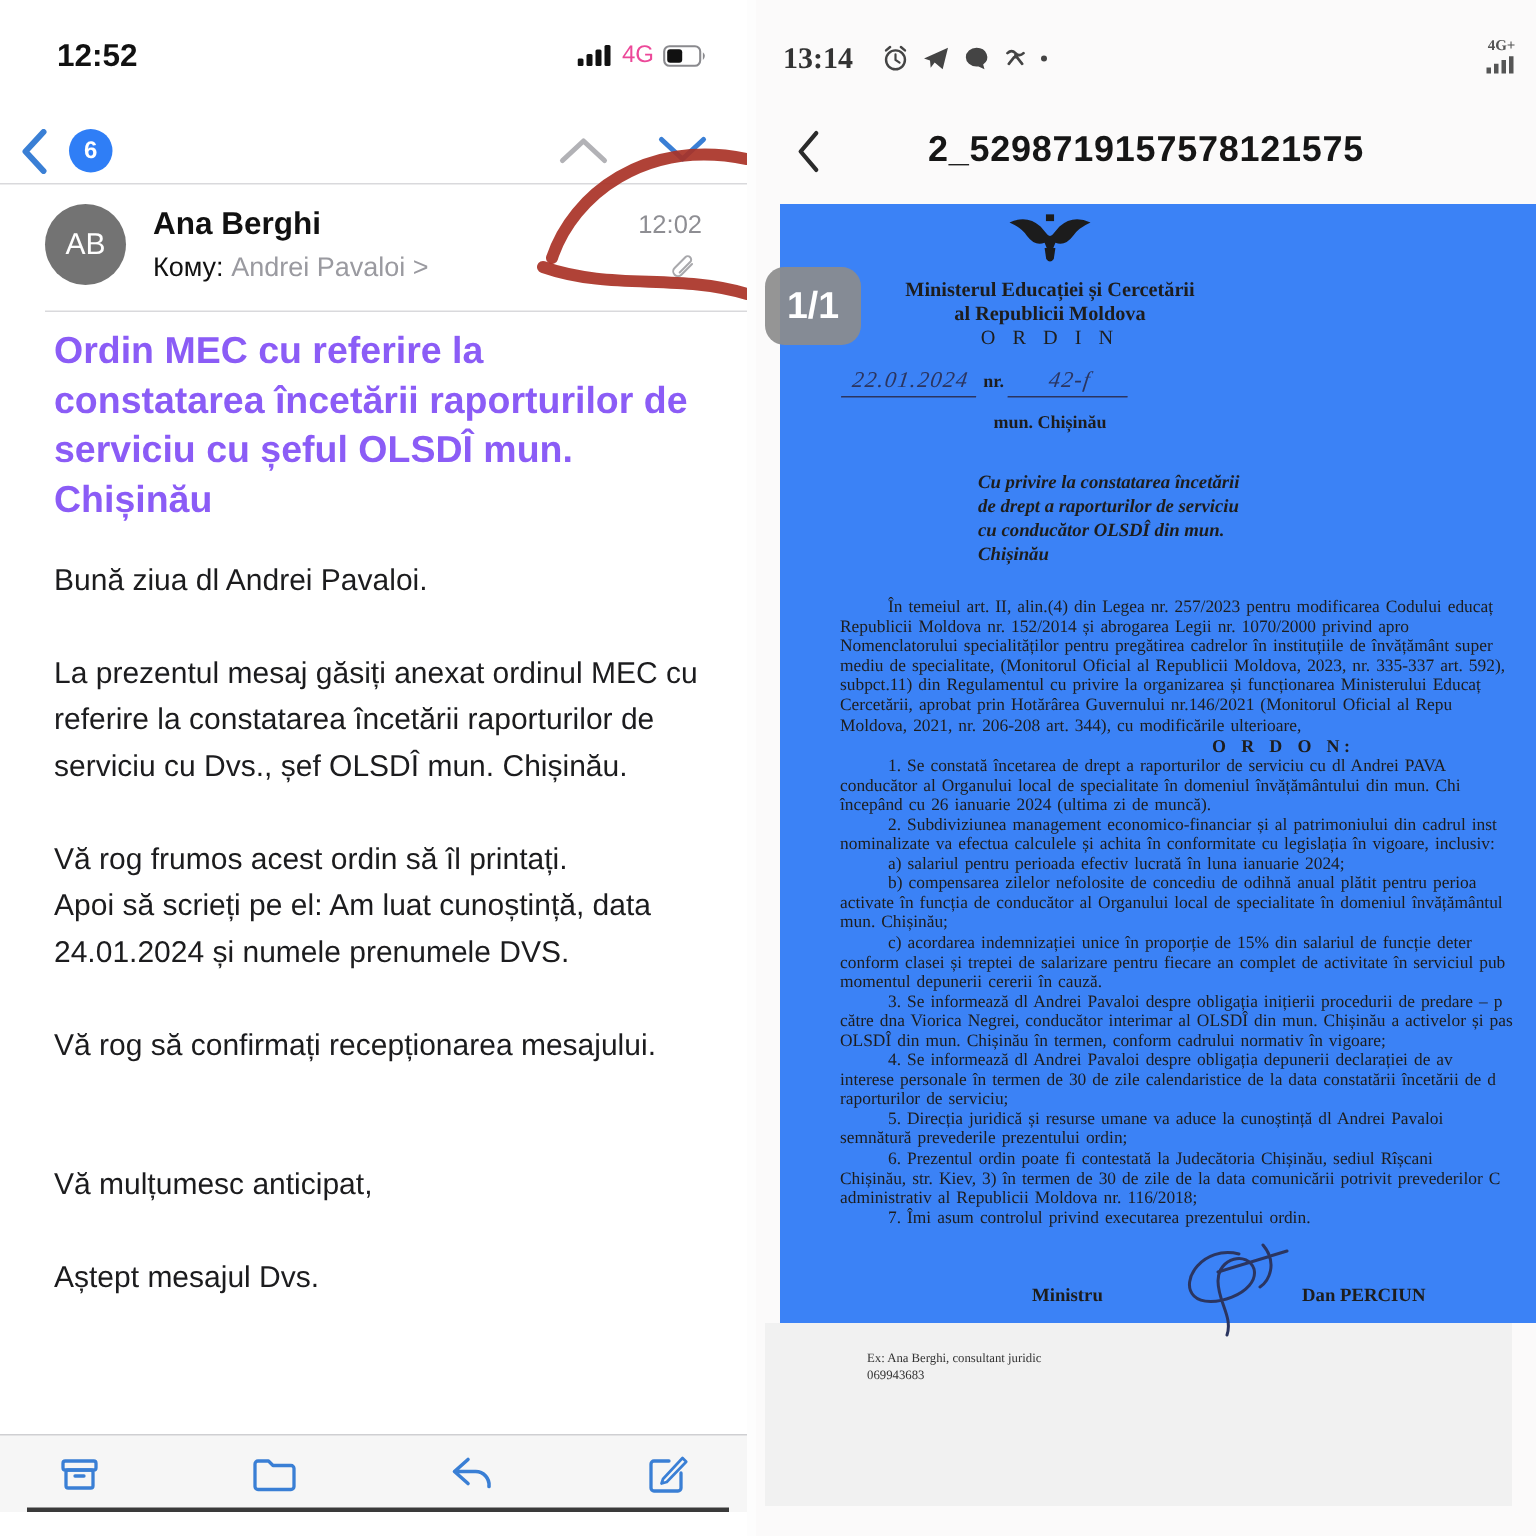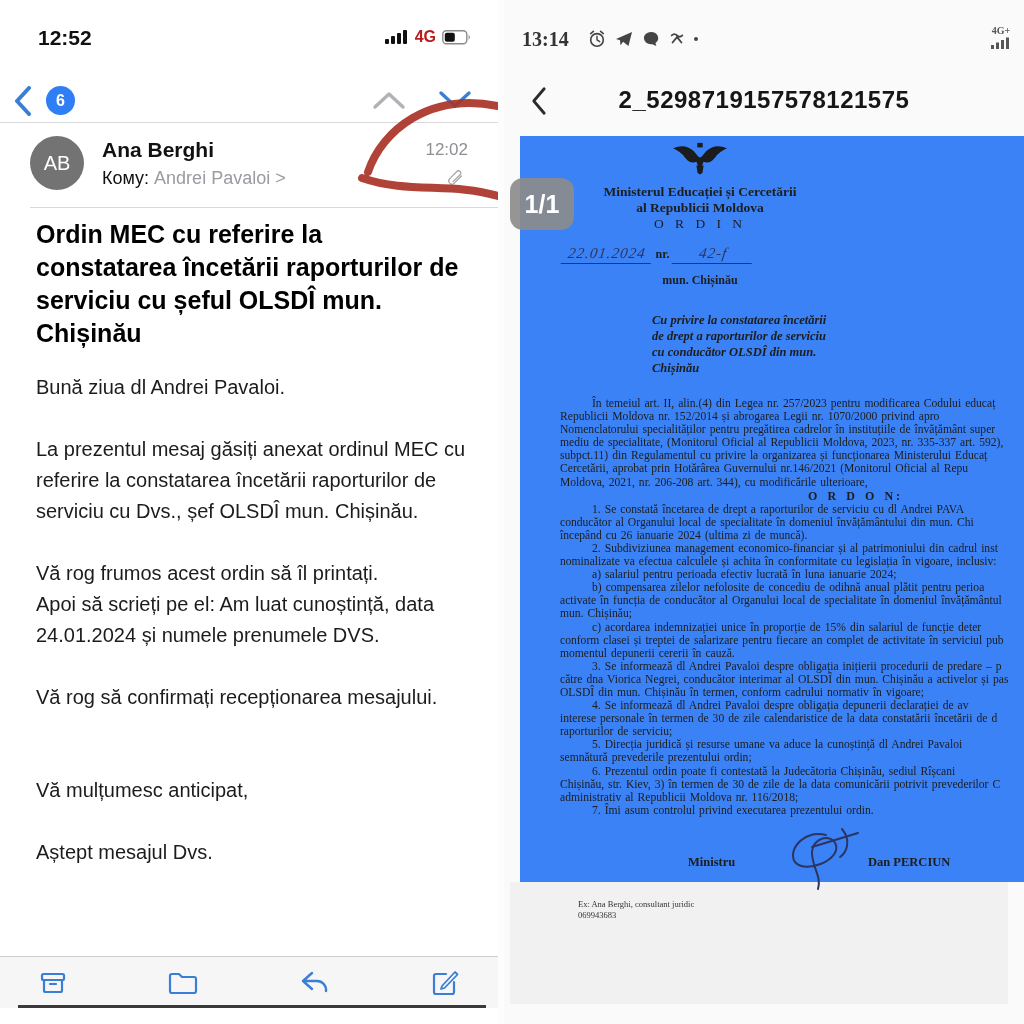--- a/index.html
+++ b/index.html
@@ -6,41 +6,41 @@
   .canvas{position:relative;width:1024px;height:1024px;background:#fdfdfd;overflow:hidden;
           font-family:"Liberation Sans",sans-serif;}
   .phone{position:absolute;top:0;height:1024px;overflow:hidden;}
   .phone.left{left:0;width:498px;background:#ffffff;}
   .phone.right{left:504px;width:520px;background:#fbfafa;}
 
   
   .l-status{position:absolute;top:24px;left:0;right:0;height:32px;}
   .l-time{position:absolute;left:38px;top:2px;font-size:21px;font-weight:700;color:#111;}
   .l-statusright{position:absolute;right:26px;top:4px;display:flex;align-items:center;gap:6px;color:#111;}
-  .l-net{font-size:16px;color:#b91c1c;font-weight:bold;}
+  .l-net{font-size:16px;color:#ec4899;}
   .l-nav{position:absolute;top:84px;left:0;right:0;height:38px;}
   .badge6{position:absolute;left:46px;top:2px;width:29px;height:29px;border-radius:50%;
           background:#2f7ef6;color:#fff;font-size:16px;font-weight:700;display:flex;
           align-items:center;justify-content:center;}
   .backchev{position:absolute;left:14px;top:2px;}
   .navchev-up{position:absolute;right:92px;top:6px;}
   .navchev-down{position:absolute;right:26px;top:6px;}
   .hairline{position:absolute;left:0;right:0;height:1px;background:#d9d9dc;}
   .hl1{top:122px;} .hl2{top:207px;left:30px;} 
   .ehead{position:absolute;top:130px;left:0;right:0;height:76px;}
   .avatar{position:absolute;left:30px;top:6px;width:54px;height:54px;border-radius:50%;
           background:#737373;color:#fff;font-size:20px;display:flex;align-items:center;justify-content:center;}
   .sender{position:absolute;left:102px;top:8px;font-size:21px;font-weight:700;color:#111;}
   .toline{position:absolute;left:102px;top:38px;font-size:18px;color:#111;}
   .toline .grey{color:#9a9aa0;}
   .etime{position:absolute;right:30px;top:10px;font-size:17px;color:#8e8e93;}
   .clip{position:absolute;right:34px;top:40px;opacity:.85;}
   .red-annot{position:absolute;left:0;top:0;pointer-events:none;}
   .subject{position:absolute;left:36px;top:218px;width:430px;font-size:25px;line-height:33px;
-           font-weight:700;color:#000000;margin:0;}
+           font-weight:700;color:#8b5cf6;margin:0;}
   .ebody{position:absolute;left:36px;top:372px;width:438px;}
   .ebody p{font-size:20px;line-height:31px;color:#1c1c1e;margin:0 0 31px 0;white-space:pre-line;}
   .l-toolbar{position:absolute;left:0;right:0;top:956px;height:52px;background:#f6f6f6;
              border-top:1px solid #cfcfd2;display:flex;align-items:center;justify-content:space-between;
              padding:0 38px;box-sizing:border-box;}
   .homeline{position:absolute;left:18px;right:12px;top:1005px;height:3px;background:#3a3a3a;}
 
   
   .r-status{position:absolute;top:26px;left:0;right:0;height:30px;font-family:Liberation Serif, serif;}
   .r-time{position:absolute;left:18px;top:2px;font-size:20px;font-weight:700;color:#333;}

